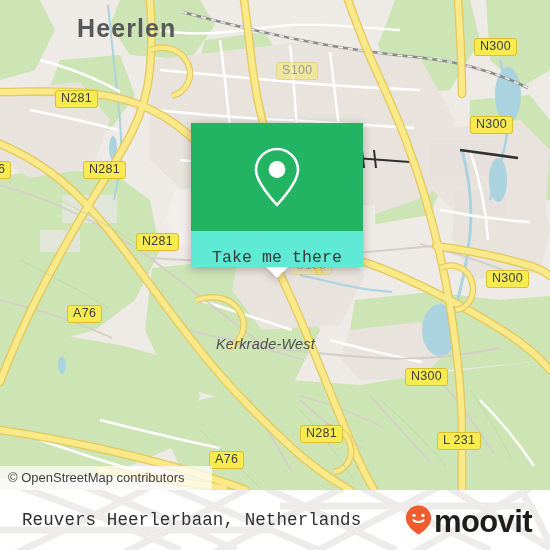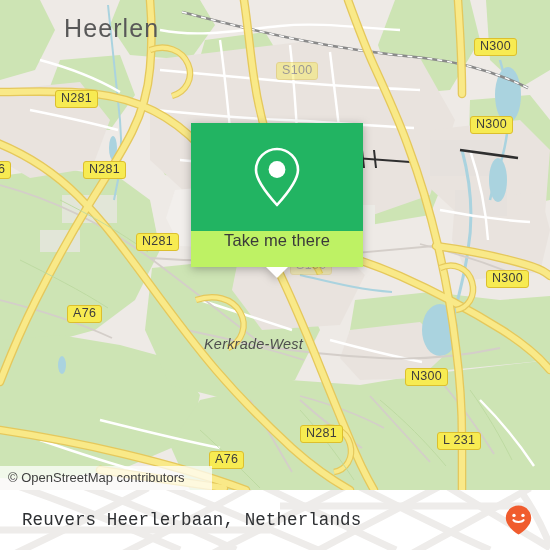--- a/index.html
+++ b/index.html
@@ -65,23 +65,23 @@
   #card{
     position:absolute;left:191px;top:123px;width:172px;
     filter:drop-shadow(0 2px 5px rgba(0,0,0,.28));
   }
   #card-top{
     background:#22b462;
     height:108px;
     display:flex;align-items:center;justify-content:center;
   }
   #card-bottom{
-    background:#bef264;
+    background:#5eead4;
     height:36px;
-    display:flex;align-items:flex-start;justify-content:center;
+    display:flex;align-items:flex-end;justify-content:center;font-family:Liberation Mono, monospace;
   }
   #card-label{
     color:#3a3a3a;font-size:16.5px;letter-spacing:.1px;
   }
   #card-pointer{
     position:absolute;left:50%;top:144px;
     margin-left:-11px;
     width:0;height:0;
     border-left:11px solid transparent;
     border-right:11px solid transparent;
@@ -261,22 +261,22 @@
           <path d="M60,200 C90,215 120,232 148,252"></path>
           <path d="M20,260 C50,275 80,290 108,308"></path>
           <path d="M380,400 C404,420 426,442 446,466"></path>
           <path d="M300,410 C320,432 338,456 354,480"></path>
           <path d="M470,390 C486,412 500,436 512,460"></path>
           <path d="M200,430 C222,450 242,470 260,488"></path>
         </g>
       </g>
     </svg>
 
-    <div class="place-label place-major" style="left:64px;top:14px;">Heerlen</div>
-    <div class="place-label place-minor" style="left:204px;top:336px;">Kerkrade-West</div>
+    <div class="place-label place-major" style="left:77px;top:14px;font-weight:bold;">Heerlen</div>
+    <div class="place-label place-minor" style="left:216px;top:336px;">Kerkrade-West</div>
 
     <div class="shield" style="left:55px;top:90px;">N281</div>
     <div class="shield" style="left:83px;top:161px;">N281</div>
     <div class="shield" style="left:-8px;top:161px;">6</div>
     <div class="shield" style="left:136px;top:233px;">N281</div>
     <div class="shield" style="left:67px;top:305px;">A76</div>
     <div class="shield faded" style="left:276px;top:62px;">S100</div>
     <div class="shield faded2" style="left:290px;top:257px;">S100</div>
     <div class="shield" style="left:474px;top:38px;">N300</div>
     <div class="shield" style="left:470px;top:116px;">N300</div>
@@ -325,16 +325,17 @@
 
     <div id="bottom-title">Reuvers Heerlerbaan, Netherlands</div>
 
     <div id="logo">
       <svg id="logo-mark" viewBox="0 0 27 30">
         <path d="M13.5 0.6 C6.4 0.6 0.8 6.1 0.8 13 C0.8 20.4 9.2 27.2 13.5 29.6 C17.8 27.2 26.2 20.4 26.2 13 C26.2 6.1 20.6 0.6 13.5 0.6 Z" fill="#f05c2e"></path>
         <circle cx="9" cy="10.4" r="1.7" fill="#ffffff"></circle>
         <circle cx="18" cy="10.4" r="1.7" fill="#ffffff"></circle>
         <path d="M8.4 15.1 C10.1 17.5 16.9 17.5 18.6 15.1" stroke="#ffffff" stroke-width="2" fill="none" stroke-linecap="round"></path>
       </svg>
+      <span id="logo-text">moovit</span>
     </div>
   </div>
 
 </div>
 
 </body></html>

